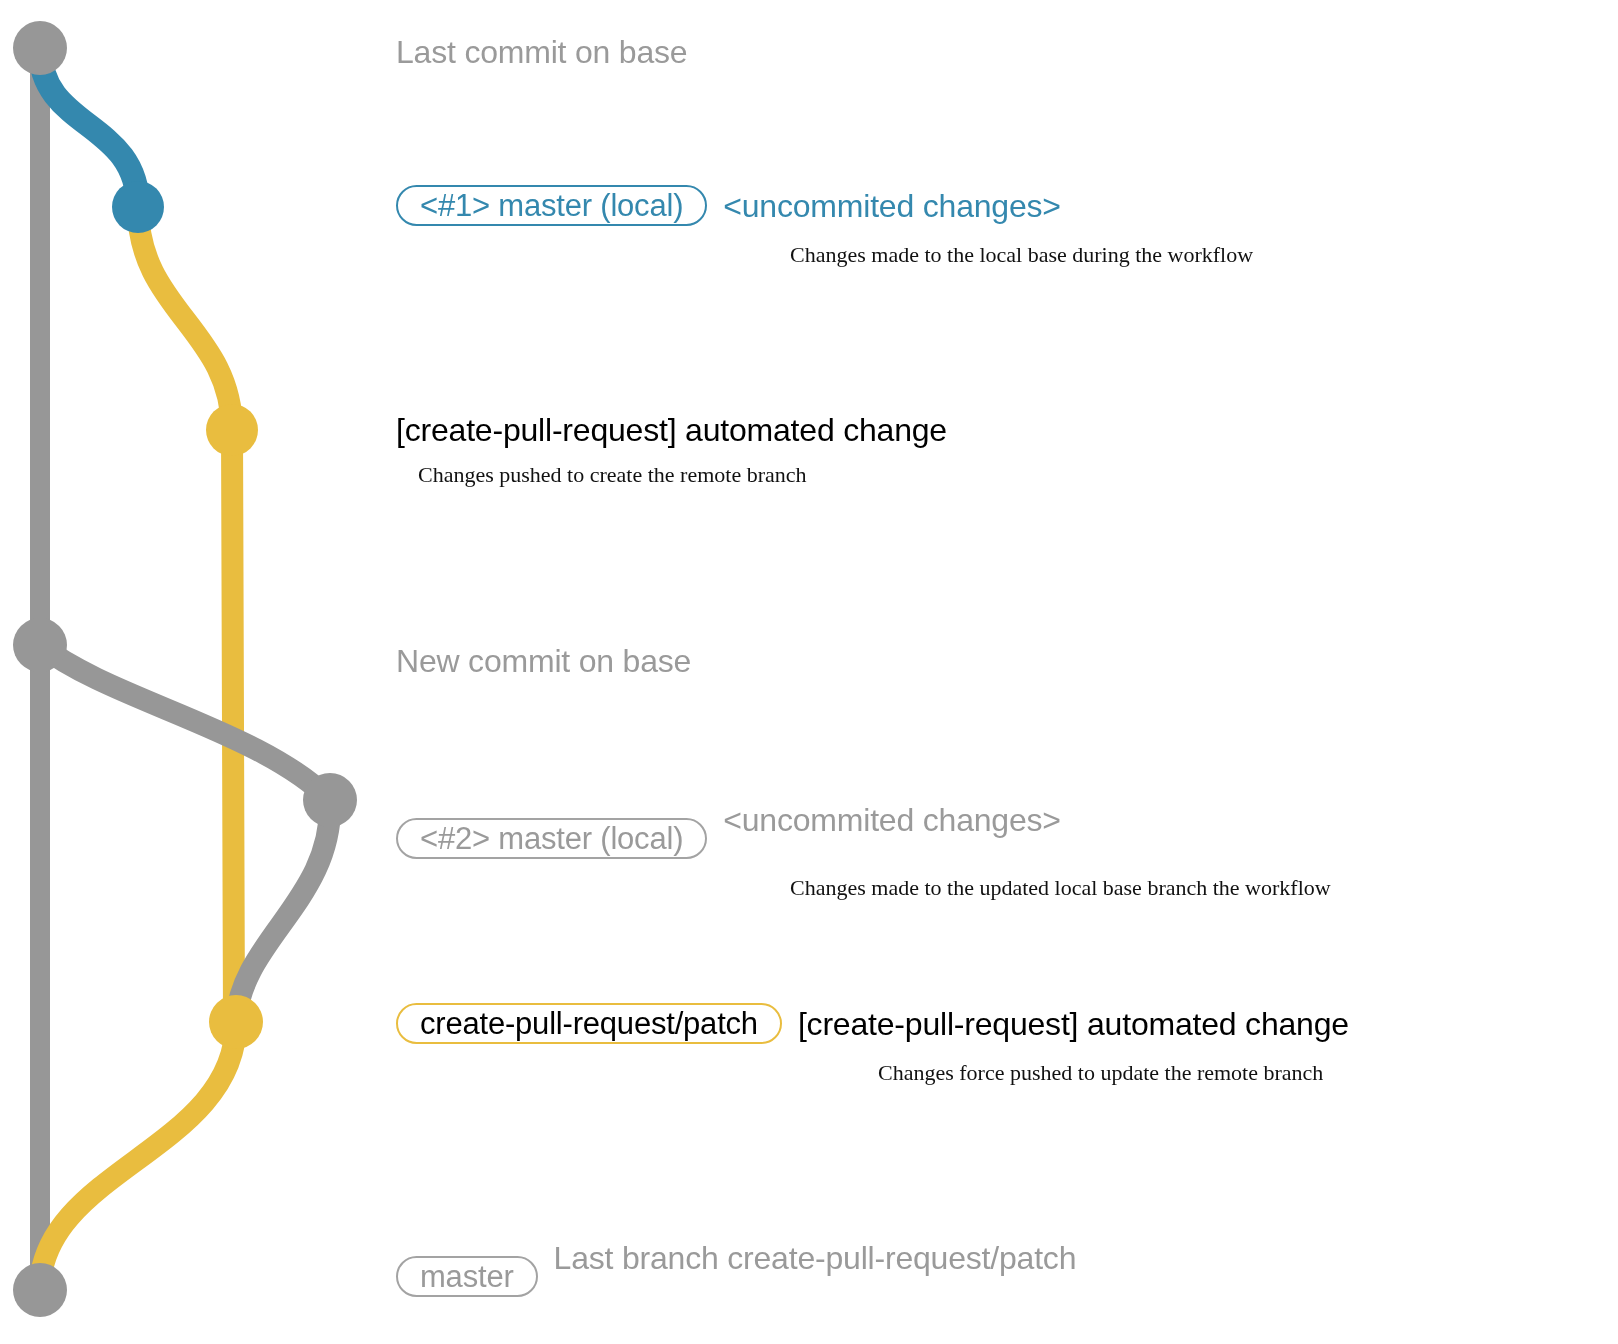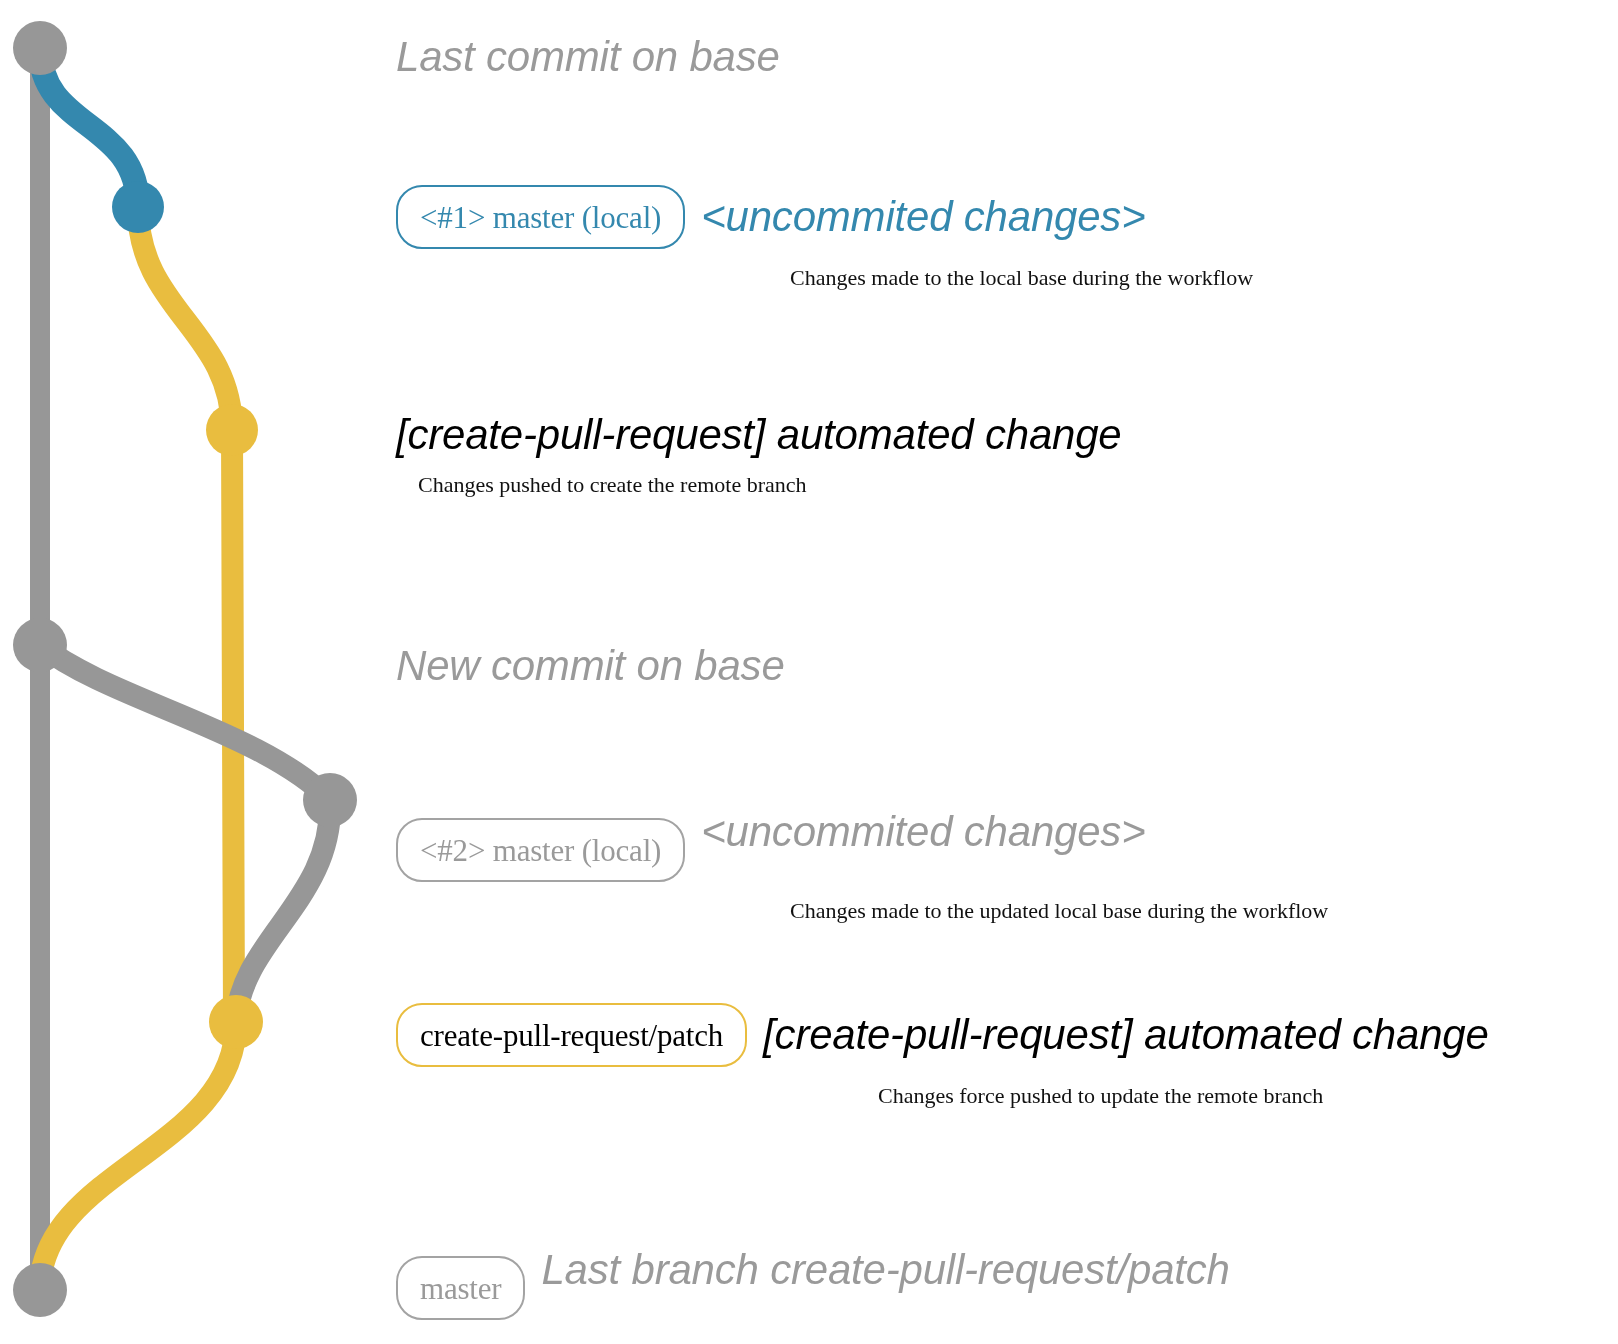--- a/index.html
+++ b/index.html
@@ -42,43 +42,41 @@
   .row-main {
     display: flex;
     align-items: center;
     white-space: nowrap;
   }
 
   .ref-pill {
     display: inline-flex;
     align-items: center;
     justify-content: center;
-    height: 64px;
+    height: 41px;
     box-sizing: border-box;
     padding: 0 22px;
     border-radius: 26px;
     border: 2px solid #ec4899;
     color: #9a9a9a;
     font-size: 31px;
     line-height: 1;
     letter-spacing: -0.2px;
     background: transparent;
-    font-family: Liberation Serif, serif;
   }
 
   .ref-pill.blue   { border-color: #3488ae; color: #3488ae; }
   .ref-pill.yellow { border-color: #e9bd3f; color: #000000; }
   .ref-pill.gray   { border-color: #a3a3a3; color: #9a9a9a; margin-top: 37px; }
 
   .subject {
-    font-size: 42px;
+    font-size: 32px;
     line-height: 1;
     letter-spacing: -0.2px;
     color: #9a9a9a;
-    font-style: italic;
   }
   .subject.blue   { color: #3488ae; }
   .subject.yellow { color: #000000; }
   .subject.gray   { color: #9a9a9a; }
 
   .ref-pill + .subject { margin-left: 16px; }
 
   .note {
     font-family: "Liberation Serif", serif;
     font-size: 22px;
@@ -150,21 +148,21 @@
     <div class="row-main">
       <span class="subject gray">New commit on base</span>
     </div>
   </div>
 
   <div class="commit-row" style="top:781px;">
     <div class="row-main">
       <span class="ref-pill gray">&lt;#2&gt; master (local)</span>
       <span class="subject gray">&lt;uncommited changes&gt;</span>
     </div>
-    <span class="note ind-3">Changes made to the updated local base during the workflow</span>
+    <span class="note ind-3">Changes made to the updated local base branch the workflow</span>
   </div>
 
   <div class="commit-row" style="top:1003px;">
     <div class="row-main">
       <span class="ref-pill yellow">create-pull-request/patch</span>
       <span class="subject yellow">[create-pull-request] automated change</span>
     </div>
     <span class="note ind-4">Changes force pushed to update the remote branch</span>
   </div>
 

